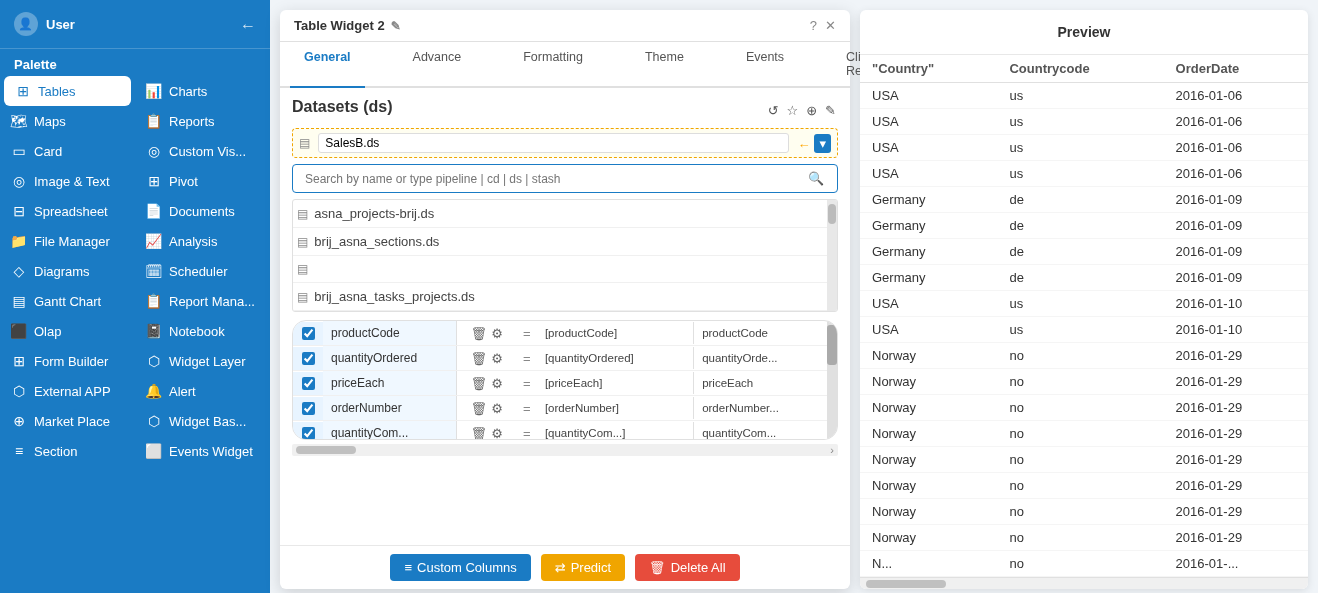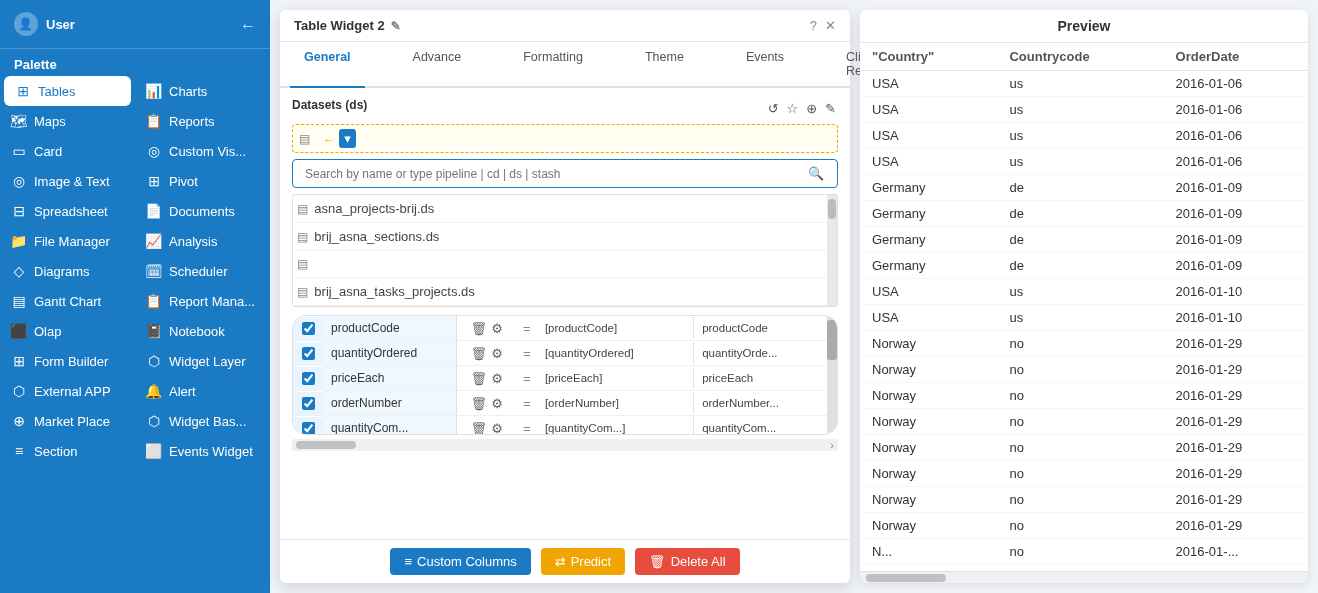--- a/index.html
+++ b/index.html
@@ -30,21 +30,21 @@
     .dialog-controls { display: flex; gap: 8px; color: #888; font-size: 13px; }
 
     
     .tabs { display: flex; border-bottom: 2px solid #e0e0e0; padding: 0 10px; gap: 34px; }
     .tab { padding: 8px 14px; font-size: 12.5px; color: #555; cursor: pointer; border-bottom: 2px solid transparent; margin-bottom: -2px; }
     .tab.active { color: #1a7bc4; border-bottom-color: #1a7bc4; font-weight: 600; }
     .tab-more { padding: 8px 6px; color: #888; }
 
     
     .datasets-section { padding: 10px 12px 6px; }
-    .datasets-label { font-size: 12px; font-weight: 600; color: #333; margin-bottom: 6px; }
+    .datasets-label { font-size: 16px; font-weight: 600; color: #333; margin-bottom: 6px; }
     .datasets-row { display: flex; align-items: center; gap: 4px; border: 1px dashed #f0a500; border-radius: 4px; padding: 4px 6px; background: #fffef0; }
     .dataset-tag { display: flex; align-items: center; gap: 4px; background: white; border: 1px solid #ddd; border-radius: 3px; padding: 2px 6px; font-size: 12px; flex: 1; }
     .datasets-icons { display: flex; gap: 4px; margin-left: auto; }
     .dataset-icon-btn { color: #555; cursor: pointer; font-size: 13px; padding: 2px; }
     .ds-dropdown { color: white; background: #1a7bc4; border-radius: 3px; padding: 2px 5px; cursor: pointer; }
 
     
     .search-wrap { padding: 6px 12px; display: flex; align-items: center; border: 1px solid #1a7bc4; border-radius: 4px; margin: 0 12px 6px; }
     .search-wrap input { flex: 1; border: none; outline: none; font-size: 12px; color: #555; background: transparent; }
     .search-icon { color: #888; font-size: 13px; }
@@ -62,21 +62,21 @@
 
     
     .action-buttons { display: flex; align-items: center; justify-content: center; gap: 10px; padding: 8px 12px; border-top: 1px solid #e8e8e8; margin-top: auto; }
     .btn { padding: 6px 14px; border-radius: 4px; border: none; cursor: pointer; font-size: 12.5px; font-weight: 500; display: flex; align-items: center; gap: 5px; }
     .btn-custom { background: #1a7bc4; color: white; }
     .btn-predict { background: #f0a500; color: white; }
     .btn-delete { background: #e74c3c; color: white; }
 
     
     .preview-panel { background: white; border-radius: 6px; box-shadow: 0 2px 8px rgba(0,0,0,0.1); margin-left: 10px; flex: 1; display: flex; flex-direction: column; overflow: hidden; }
-    .preview-title { text-align: center; font-weight: 600; font-size: 14px; color: #333; padding: 8px; border-bottom: 1px solid #e8e8e8; }
+    .preview-title { text-align: center; font-weight: 600; font-size: 14px; color: #333; padding: 14px; border-bottom: 1px solid #e8e8e8; }
     .preview-table { flex: 1; overflow: auto; }
     .preview-table table { width: 100%; border-collapse: collapse; font-size: 12px; }
     .preview-table th { padding: 6px 12px; text-align: left; color: #555; font-weight: 600; border-bottom: 1px solid #e0e0e0; white-space: nowrap; position: sticky; top: 0; background: white; }
     .preview-table td { padding: 5px 12px; color: #333; border-bottom: 1px solid #f5f5f5; white-space: nowrap; }
     .preview-scrollbar { height: 12px; background: #f0f0f0; border-top: 1px solid #e0e0e0; display: flex; align-items: center; padding: 0 6px; }
     .preview-scrollbar-thumb { width: 80px; height: 8px; background: #c0c0c0; border-radius: 4px; }
 
     
     ::-webkit-scrollbar { width: 8px; height: 8px; }
     ::-webkit-scrollbar-track { background: #f0f0f0; }
@@ -238,20 +238,21 @@
           <span class="datasets-label">Datasets (ds)</span>
           <div class="datasets-icons">
             <span class="dataset-icon-btn">↺</span>
             <span class="dataset-icon-btn">☆</span>
             <span class="dataset-icon-btn">⊕</span>
             <span class="dataset-icon-btn">✎</span>
           </div>
         </div>
         <div class="datasets-row">
           <span style="color:#888; font-size:12px; margin-right:4px;">▤</span>
+          <span class="dataset-tag">SalesB.ds</span>
           <span style="color:orange; font-size:13px; margin-left:4px;">←</span>
           <span class="ds-dropdown">▾</span>
         </div>
       </div>
 
       <div class="search-wrap">
         <input type="text" placeholder="Search by name or type pipeline | cd | ds | stash" style="">
         <span class="search-icon">🔍</span>
       </div>
 

